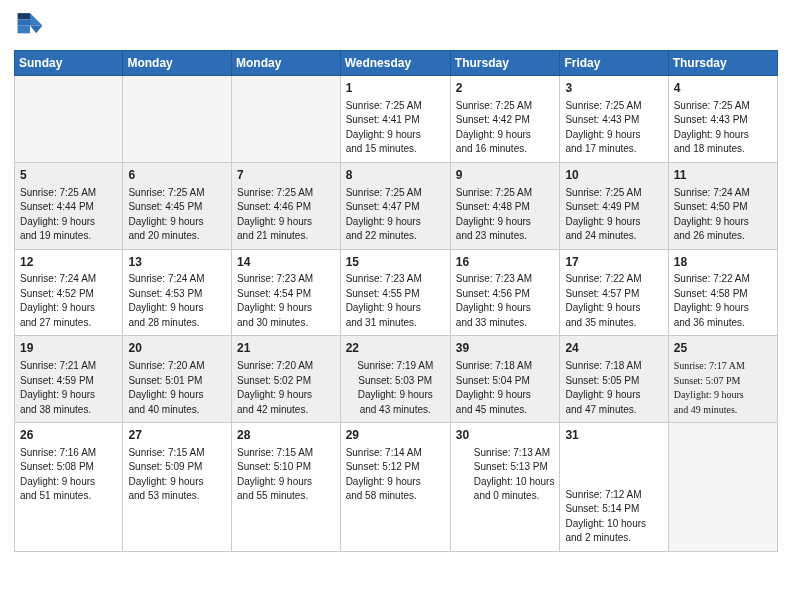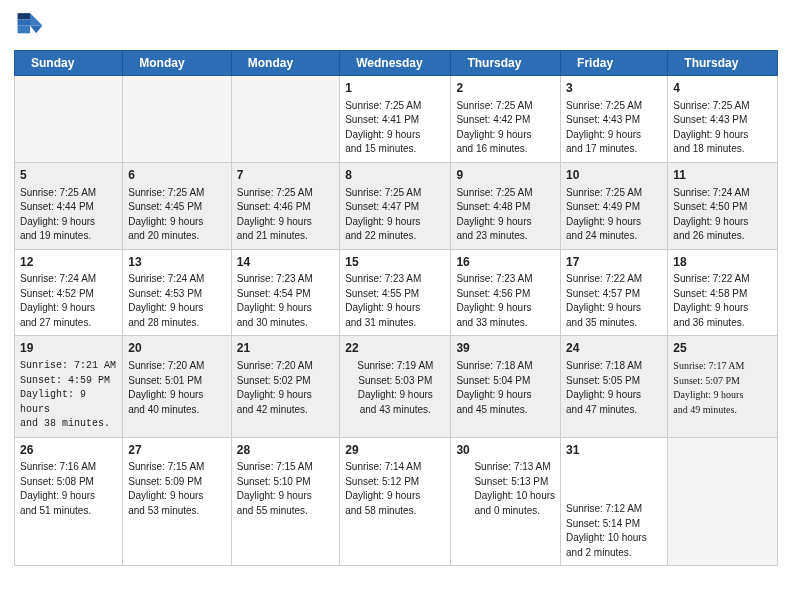--- a/index.html
+++ b/index.html
@@ -47,21 +47,21 @@
     .calendar {
       width: 100%;
       border-collapse: collapse;
       border: 1px solid #ccc;
     }
     .calendar th {
       background: #2d6db5;
       color: #fff;
       font-size: 12px;
       font-weight: bold;
-      padding: 5px 16px;
+      padding: 5px 4px;
       text-align: left;
       border: 1px solid #1e5a9a;
     }
     .calendar td {
       border: 1px solid #ccc;
       vertical-align: top;
       padding: 4px 5px 5px 5px;
       width: 113px;
       min-height: 80px;
       background: #fff;
@@ -257,21 +257,21 @@
             <span class="day-number">18</span>
             <div class="day-info" style="white-space: pre-line;">Sunrise: 7:22 AM
 Sunset: 4:58 PM
 Daylight: 9 hours
 and 36 minutes.</div>
           </td>
         </tr>
         <tr class="row-alt">
           <td>
             <span class="day-number">19</span>
-            <div class="day-info" style="white-space: pre-line; font-family: Liberation Mono, monospace;">Sunrise: 7:21 AM
+            <div class="day-info" style="white-space: pre-line;">Sunrise: 7:21 AM
 Sunset: 4:59 PM
 Daylight: 9 hours
 and 38 minutes.</div>
           </td>
           <td>
             <span class="day-number">20</span>
             <div class="day-info" style="white-space: pre-line;">Sunrise: 7:20 AM
 Sunset: 5:01 PM
 Daylight: 9 hours
 and 40 minutes.</div>

